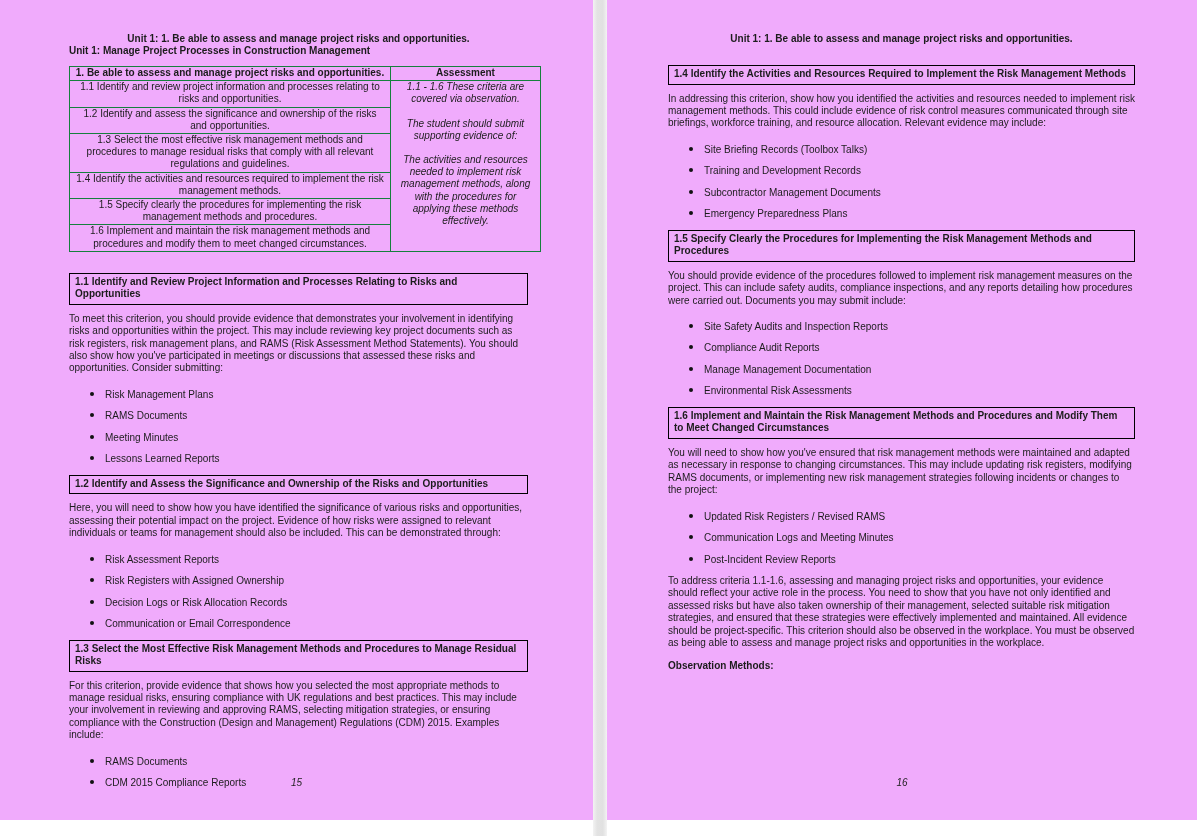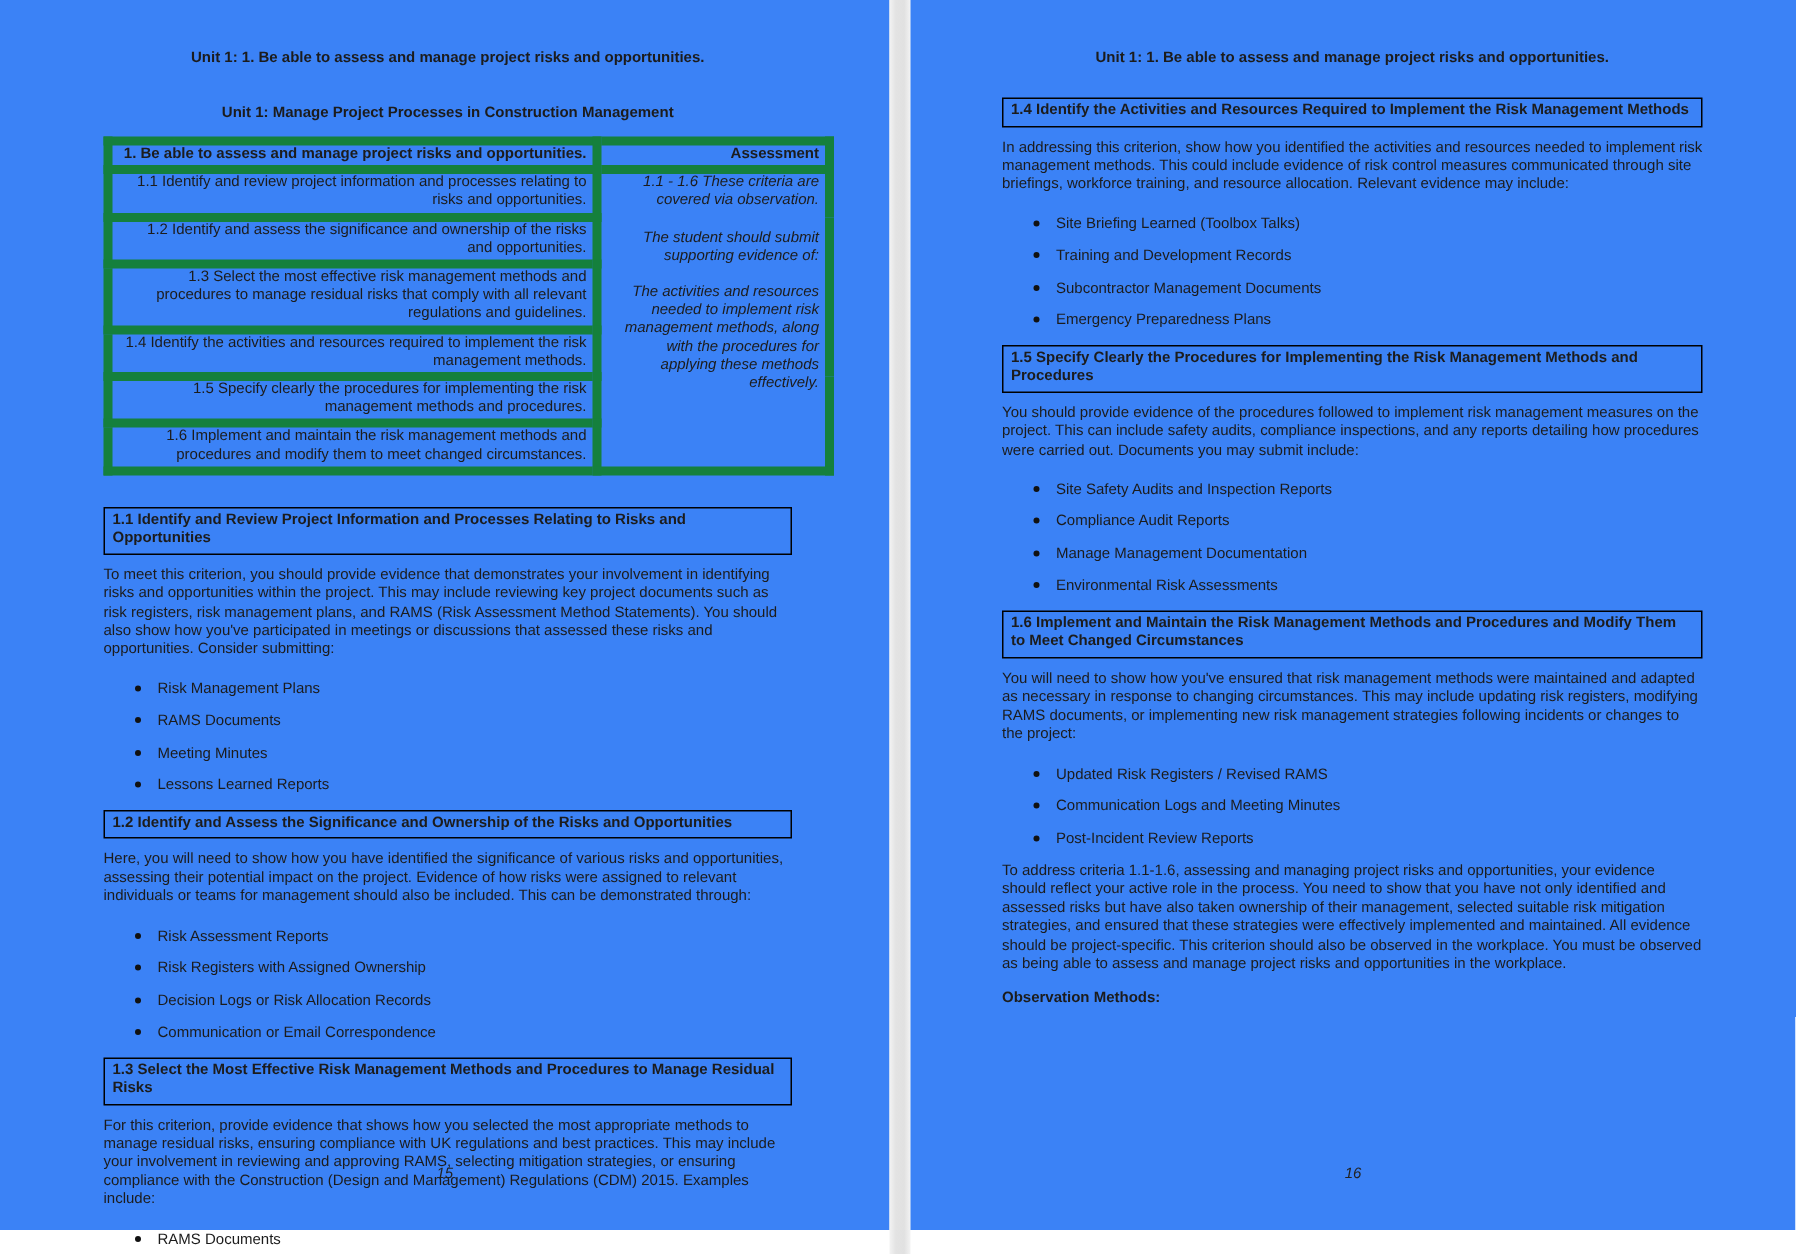--- a/index.html
+++ b/index.html
@@ -3,45 +3,45 @@
 <meta charset="utf-8">
 <style>
   html,body{margin:0;padding:0;}
   body{
     width:1197px;height:836px;position:relative;overflow:hidden;
     background:#ffffff;
     font-family:"Liberation Sans", sans-serif;
     color:#1c1c1c;
     -webkit-font-smoothing:antialiased;
   }
-  .page{position:absolute;top:0;bottom:16px;background:#3b82f6;}
+  .page{position:absolute;top:0;bottom:16px;background:#f0abfc;}
   .page-left{left:0;width:593px;}
   .page-right{left:607px;width:590px;}
   .divider{
     position:absolute;left:593px;width:14px;top:0;bottom:0;
     background:linear-gradient(90deg,#f3f3f3 0%,#e3e3e3 30%,#e1e1e1 70%,#f3f3f3 100%);
   }
   .content{position:relative;}
   .page-left .content{margin:33px 65px 0 69px;}
   .page-right .content{margin:33px 62px 0 61px;}
 
   .running-header{
     text-align:center;font-weight:bold;font-size:10px;line-height:12px;
   }
   .unit-subtitle{
-    font-weight:bold;font-size:10px;line-height:12px;margin-top:25px;text-align:center;
+    font-weight:bold;font-size:10px;line-height:12px;
   }
 
   table.criteria{
     border-collapse:collapse;margin-top:9px;width:453px;table-layout:fixed;
   }
   table.criteria th, table.criteria td{
-    border:6px solid #15803d;vertical-align:top;
+    border:1px solid #15803d;vertical-align:top;
     font-size:10px;line-height:12.2px;padding:0px 4px 1px 4px;
-    text-align:right;font-weight:normal;
+    text-align:center;font-weight:normal;
   }
   table.criteria th{font-weight:bold;}
   .col-crit{width:312px;}
   .col-assess{width:141px;}
   td.assessment p{margin:0 0 12px 0;font-style:italic;}
   td.assessment p:last-child{margin-bottom:0;}
 
   .section-header{
     border:1px solid #000;font-weight:bold;font-size:10px;line-height:12.5px;
     padding:2px 5px 3px 5px;margin-top:21px;
@@ -146,21 +146,21 @@
 <div class="divider"></div>
 
 <div class="page page-right">
   <div class="content">
 
     <div class="running-header">Unit 1: 1. Be able to assess and manage project risks and opportunities.</div>
 
     <div class="section-header" style="margin-top:20px;">1.4 Identify the Activities and Resources Required to Implement the Risk Management Methods</div>
     <p class="section-body">In addressing this criterion, show how you identified the activities and resources needed to implement risk management methods. This could include evidence of risk control measures communicated through site briefings, workforce training, and resource allocation. Relevant evidence may include:</p>
     <ul class="bullets">
-      <li><span class="bullet-dot"></span><span>Site Briefing Learned (Toolbox Talks)</span></li>
+      <li><span class="bullet-dot"></span><span>Site Briefing Records (Toolbox Talks)</span></li>
       <li><span class="bullet-dot"></span><span>Training and Development Records</span></li>
       <li><span class="bullet-dot"></span><span>Subcontractor Management Documents</span></li>
       <li><span class="bullet-dot"></span><span>Emergency Preparedness Plans</span></li>
     </ul>
 
     <div class="section-header" style="margin-top:6px;">1.5 Specify Clearly the Procedures for Implementing the Risk Management Methods and Procedures</div>
     <p class="section-body">You should provide evidence of the procedures followed to implement risk management measures on the project. This can include safety audits, compliance inspections, and any reports detailing how procedures were carried out. Documents you may submit include:</p>
     <ul class="bullets">
       <li><span class="bullet-dot"></span><span>Site Safety Audits and Inspection Reports</span></li>
       <li><span class="bullet-dot"></span><span>Compliance Audit Reports</span></li>

